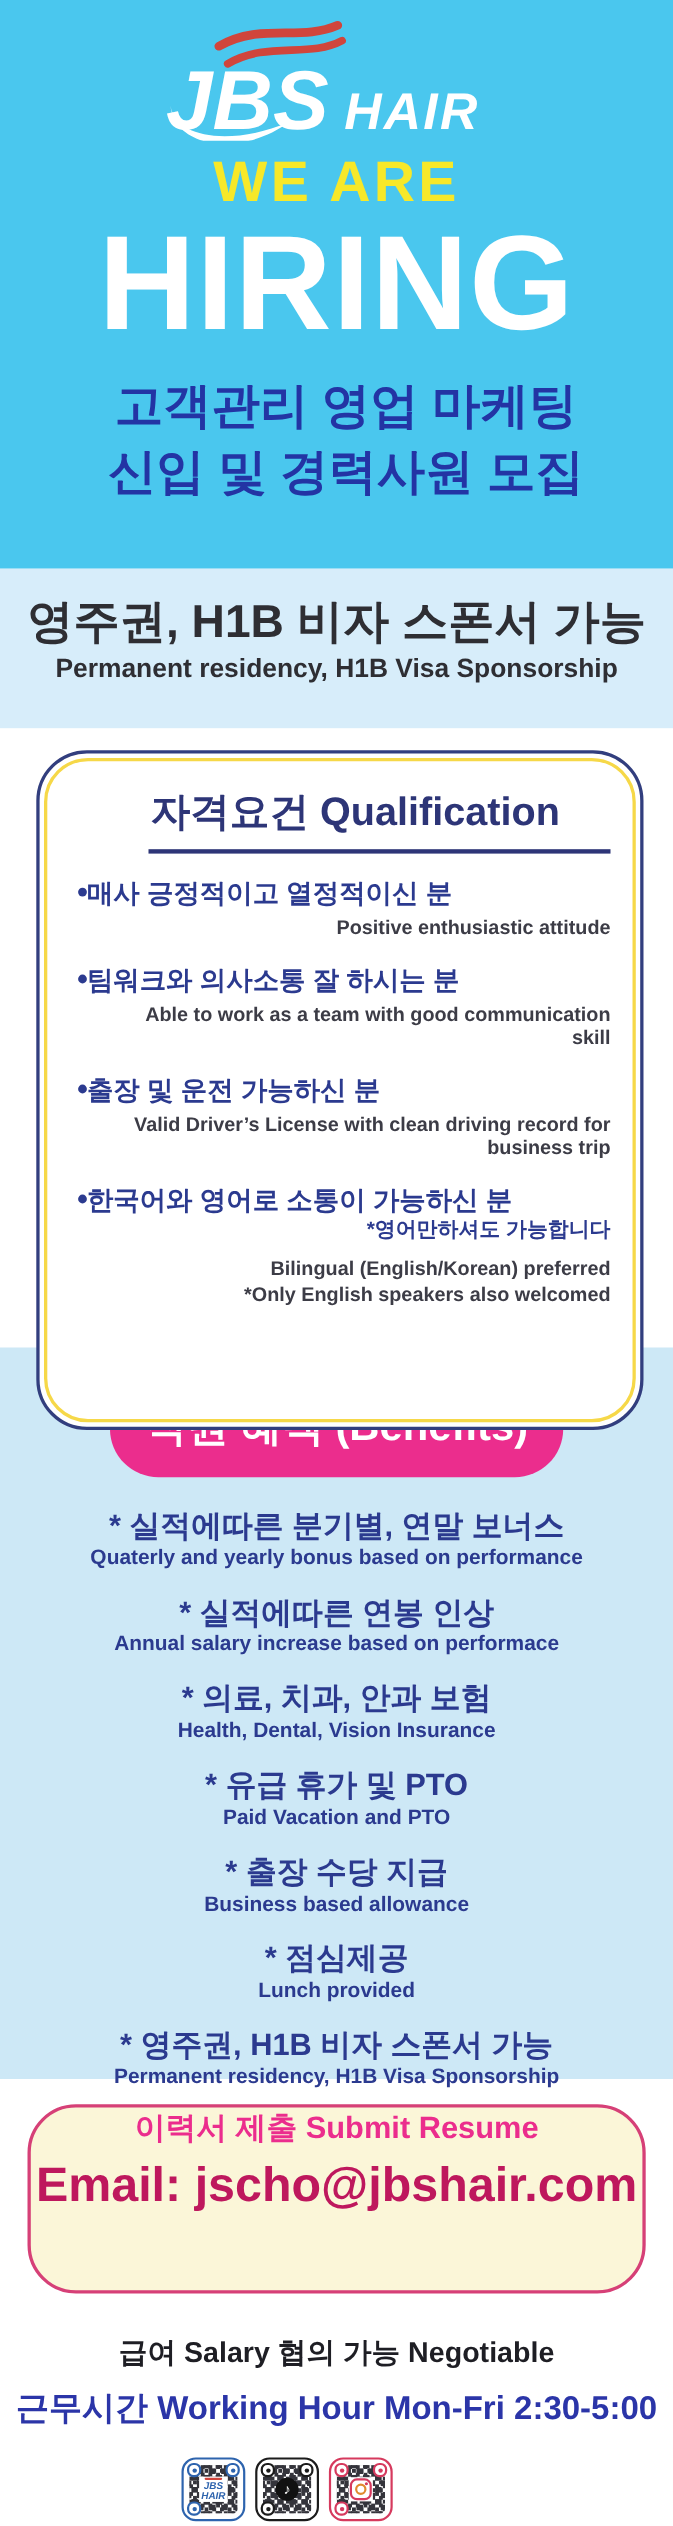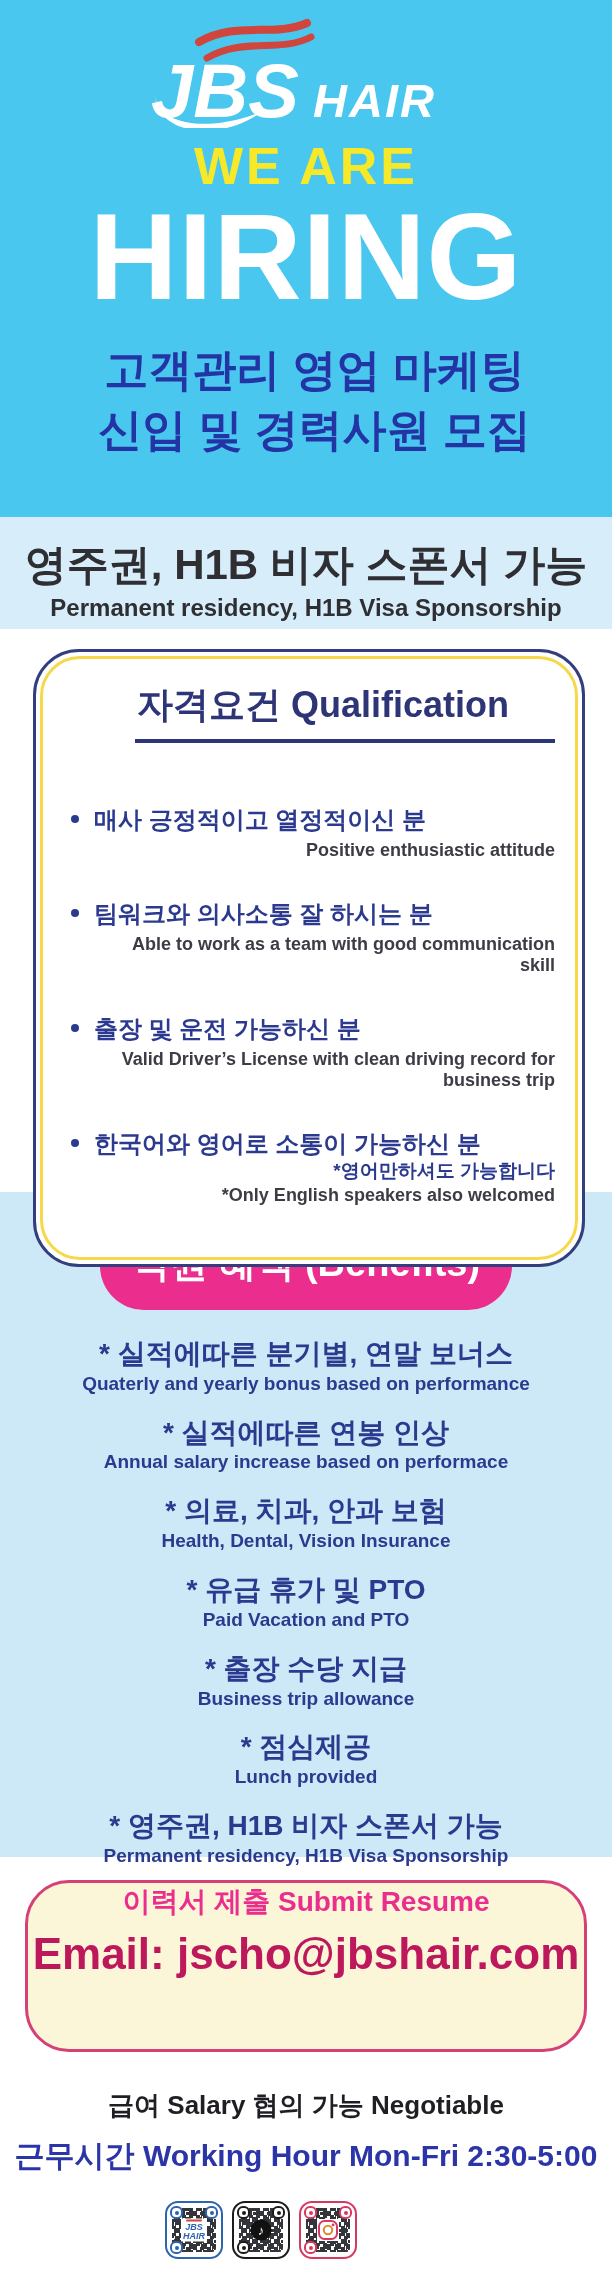--- a/index.html
+++ b/index.html
@@ -9,34 +9,34 @@
 
   
   .top { height:517px; background:#4AC7EE; text-align:center; overflow:hidden; }
   .logo-svg { display:block; margin:16px auto 0; width:330px; height:112px; }
   .we-are { margin-top:12px; font-size:52px; font-weight:bold; letter-spacing:3px; line-height:1; color:#F7E829; }
   .hiring { margin-top:8px; font-size:122px; font-weight:bold; letter-spacing:1px; line-height:0.95; color:#ffffff; }
   .subtitle { font-size:44px; font-weight:bold; color:#2334A4; line-height:1.36;padding-left:17px; }
   .subtitle.first { margin-top:24px; }
 
   
-  .visa-strip { height:112px; background:#D7EDFA; text-align:center; padding-top:26px; }
+  .visa-strip { height:145px; background:#D7EDFA; text-align:center; padding-top:26px; }
   .visa-kr { font-size:42px; font-weight:bold; color:#2E2E33; line-height:1.05; }
   .visa-en { font-size:24px; font-weight:bold; color:#2E2E33; margin-top:7px; }
 
   
   .qual-section { height:543px; background:#ffffff; }
   .qual-box { position:relative; margin:20px 27px 0 33px; height:618px;
               border:3px solid #323E7E; border-radius:46px; background:#ffffff;text-align:right; }
   .qual-inner { position:absolute; inset:4px; border:3px solid #F6D848; border-radius:40px;
                 padding:22px 20px 0 28px; overflow:hidden; }
   .qual-title { display:inline-block; font-size:36px; font-weight:bold; color:#2D3577;
                 padding:0 46px 9px 2px; border-bottom:4px solid #2D3577; margin-bottom:24px; }
   .q-item { margin-bottom:25px; }
-  .q-kr { display:flex; align-items:baseline; gap:15px; font-size:24px; font-weight:bold; color:#2B3A8F; line-height:1.1;margin-top:40px; }
+  .q-kr { display:flex; align-items:baseline; font-size:24px; font-weight:bold; color:#2B3A8F; line-height:1.1; }
   .bullet-dot { flex:none; width:8px; height:8px; border-radius:50%; background:#2B3A8F; position:relative; top:-5px; }
   .q-note { font-size:19px; font-weight:bold; color:#2B3A8F; margin:3px 0 0 23px; line-height:1.15; }
   .q-en  { font-size:18px; font-weight:bold; color:#3C3C46; margin:7px 0 0 23px; line-height:1.15; }
   .q-en.stack1 { margin-top:13px; margin-left:30px; }
   .q-en.stack2 { margin-top:3px;  margin-left:23px; }
 
   
   .benefits { height:665px; background:#CDE8F6; text-align:center; padding-top:24px; }
   .pill { width:412px; height:94px; margin:0 auto 29px; background:#EB2D8D; border-radius:44px;
           display:flex; align-items:center; justify-content:center;
@@ -134,20 +134,21 @@
             </div>
           <div class="q-en">Valid Driver’s License with clean driving record for business trip</div>
         </div>
 
         <div class="q-item">
           <div class="q-kr">
               <span class="bullet-dot"></span>
             <span>한국어와 영어로 소통이 가능하신 분</span>
             </div>
           <div class="q-note">*영어만하셔도 가능합니다</div>
+          <div class="q-en stack1">Bilingual (English/Korean) preferred</div>
           <div class="q-en stack2">*Only English speakers also welcomed</div>
         </div>
 
         
       </div>
     </div>
   </section>
 
   <section class="benefits">
     <div class="pill">
@@ -165,21 +166,21 @@
     <div class="b-item">
       <div class="b-kr">* 의료, 치과, 안과 보험</div>
       <div class="b-en">Health, Dental, Vision Insurance</div>
     </div>
     <div class="b-item">
       <div class="b-kr">* 유급 휴가 및 PTO</div>
       <div class="b-en">Paid Vacation and PTO</div>
     </div>
     <div class="b-item">
       <div class="b-kr">* 출장 수당 지급</div>
-      <div class="b-en">Business trip allowance</div>
+      <div class="b-en">Business based allowance</div>
     </div>
     <div class="b-item">
       <div class="b-kr">* 점심제공</div>
       <div class="b-en">Lunch provided</div>
     </div>
     <div class="b-item">
       <div class="b-kr">* 영주권, H1B 비자 스폰서 가능</div>
       <div class="b-en">Permanent residency, H1B Visa Sponsorship</div>
     </div>
   </section>

